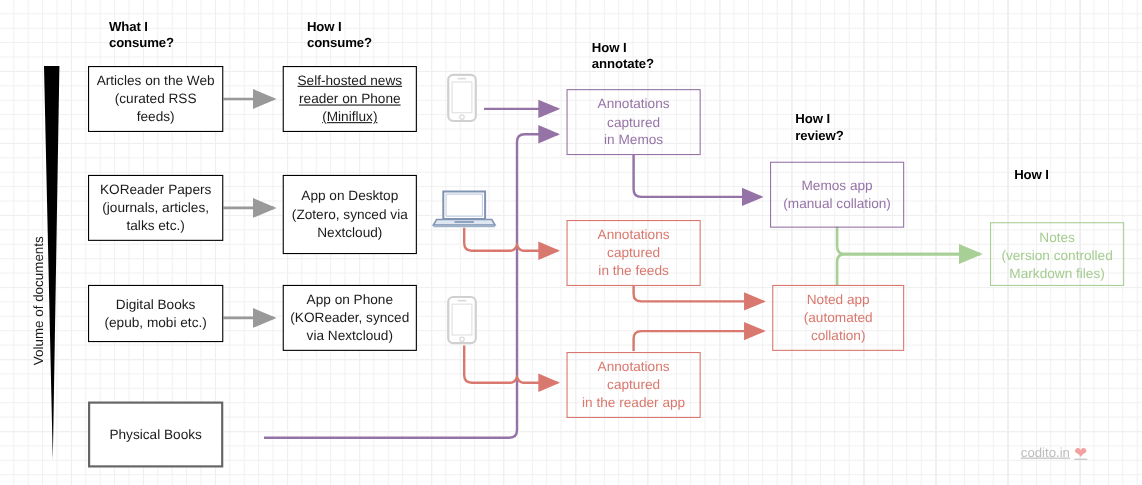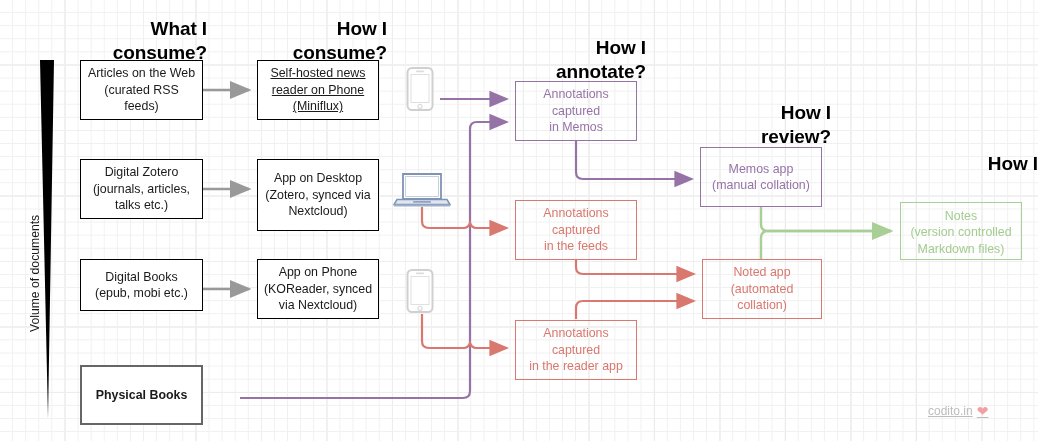--- a/index.html
+++ b/index.html
@@ -25,38 +25,39 @@
       65.5px 65.5px;
     background-position: -1px -1px, -1px -1px, -1px -1px, -1px -1px;
   }
   svg.layer{
     position:absolute;left:0;top:0;width:1038px;height:441px;
     pointer-events:none;
   }
   .hdr{
     position:absolute;
     font-weight:bold;
-    font-size:19px;
+    font-size:12px;
     color:#000000;
-    text-align:right;
+    text-align:left;
     line-height:1.28;
     letter-spacing:-0.1px;
+    margin-left:32px;
   }
   .box{
     position:absolute;
     box-sizing:border-box;
     display:flex;align-items:center;justify-content:center;
     text-align:center;
     font-size:12.4px;
     line-height:1.32;
     background:#ffffff;
     padding:2px 5px;
   }
   .box.black{border:1.6px solid #000000;color:#1a1a1a;}
-  .box.gray{border:2px solid #666666;color:#1a1a1a;font-weight:bold;}
+  .box.gray{border:2px solid #666666;color:#1a1a1a;}
   .box.purple{border:1.4px solid #9673a6;color:#9673a6;background:transparent;}
   .box.red{border:1.4px solid #d9786e;color:#d9786e;background:transparent;}
   .box.green{border:1.4px solid #a8cf96;color:#a3cc8f;background:transparent;align-items:flex-end;}
   .vlabel{
     position:absolute;
     font-size:12.2px;color:#1a1a1a;
     transform:rotate(-90deg);
     transform-origin:left top;
     white-space:nowrap;
   }
@@ -138,21 +139,21 @@
   <div class="vlabel" style="left:28px;top:332px;">Volume of documents</div>
 
   <div class="box black" style="left:80px;top:60px;width:123px;height:60px;">
     <div>
       <div>Articles on the Web</div>
       <div>(curated RSS feeds)</div>
     </div>
   </div>
   <div class="box black" style="left:80px;top:159px;width:123px;height:60px;">
     <div>
-      <div>Digital Zotero</div>
+      <div>KOReader Papers</div>
       <div>(journals, articles,</div>
       <div>talks etc.)</div>
     </div>
   </div>
   <div class="box black" style="left:80px;top:259px;width:123px;height:52px;">
     <div>
       <div>Digital Books</div>
       <div>(epub, mobi etc.)</div>
     </div>
   </div>

